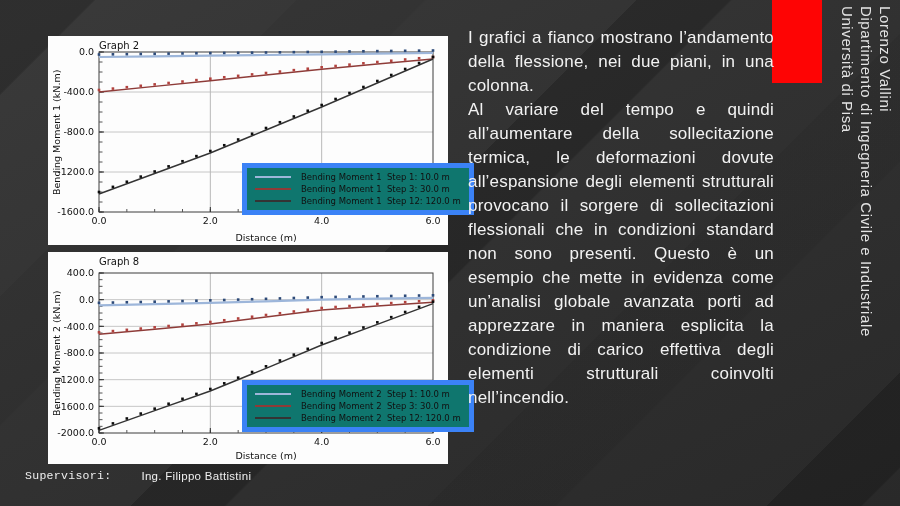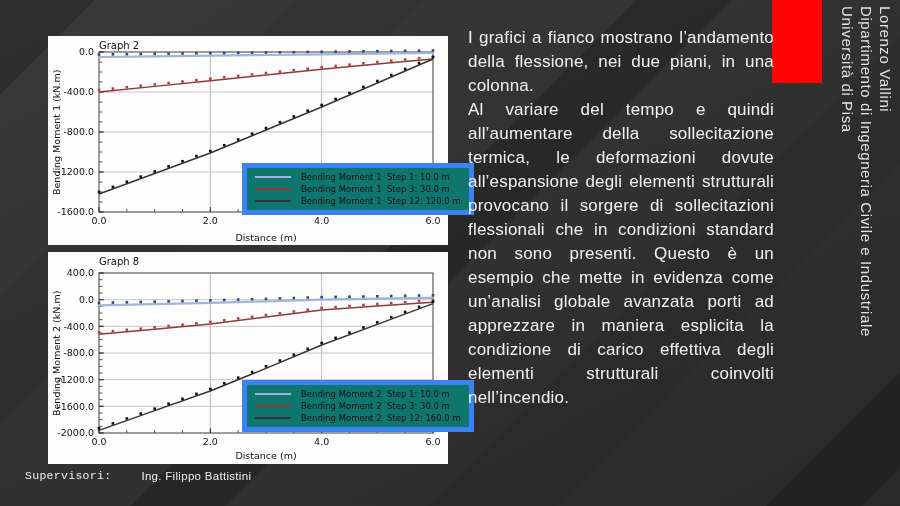--- a/index.html
+++ b/index.html
@@ -372,21 +372,21 @@
       <div class="legend-row">
         <span class="legend-swatch" style="background: rgb(157, 182, 218);"></span>
         <span class="legend-label">Bending Moment 2  Step 1: 10.0 m</span>
       </div>
       <div class="legend-row">
         <span class="legend-swatch" style="background: rgb(142, 59, 56);"></span>
         <span class="legend-label">Bending Moment 2  Step 3: 30.0 m</span>
       </div>
       <div class="legend-row">
         <span class="legend-swatch" style="background: rgb(52, 52, 52);"></span>
-        <span class="legend-label">Bending Moment 2  Step 12: 160.0 m</span>
+        <span class="legend-label">Bending Moment 2  Step 12: 120.0 m</span>
       </div>
     </div>
   </div>
 
   <div class="body-text">
     <p>I grafici a fianco mostrano l’andamento della flessione, nei due piani, in una colonna.</p>
     <p>Al variare del tempo e quindi all’aumentare della sollecitazione termica, le deformazioni dovute all’espansione degli elementi strutturali provocano il sorgere di sollecitazioni flessionali che in condizioni standard non sono presenti. Questo è un esempio che mette in evidenza come un’analisi globale avanzata porti ad apprezzare in maniera esplicita la condizione di carico effettiva degli elementi strutturali coinvolti nell’incendio.</p>
   </div>
 
   <div class="accent-rect"></div>

